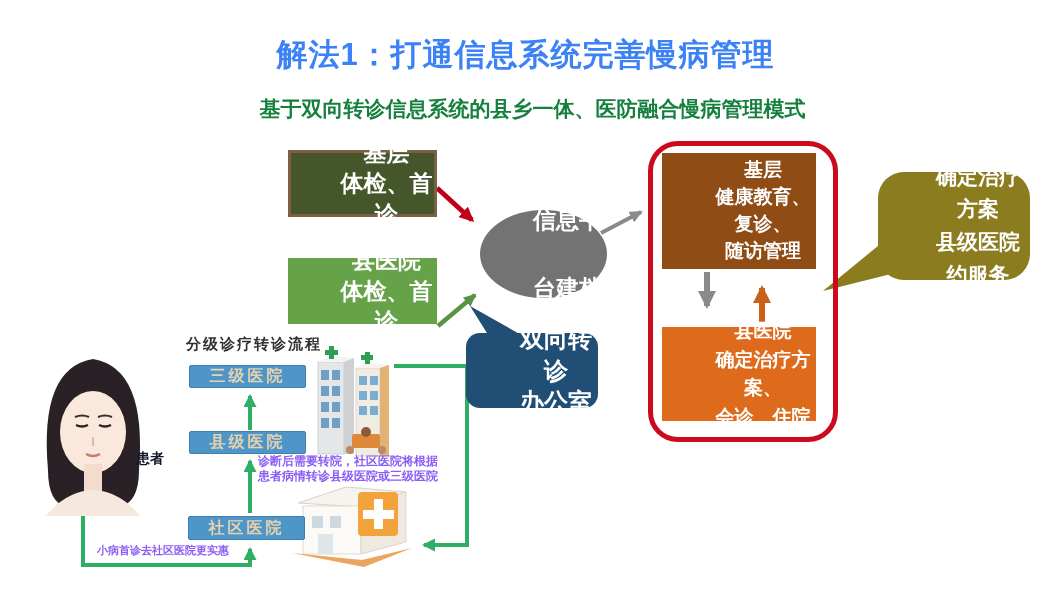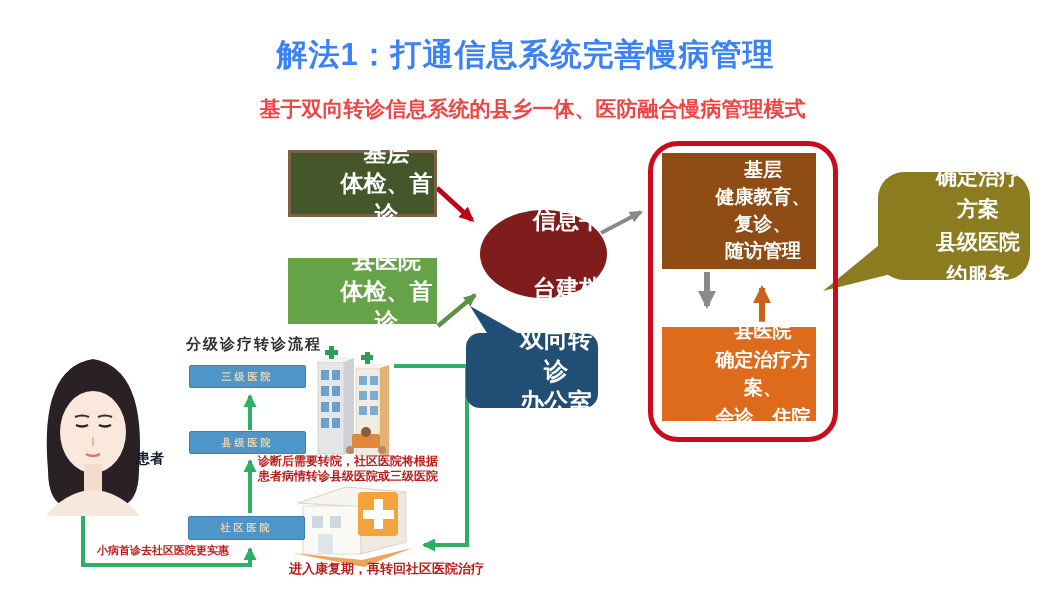--- a/index.html
+++ b/index.html
@@ -2,44 +2,44 @@
 <html><head>
 <meta charset="utf-8">
 <style>
   html,body{margin:0;padding:0;background:#ffffff;}
   .canvas{
     position:relative;width:1051px;height:599px;background:#ffffff;overflow:hidden;
     font-family:"Liberation Sans","DejaVu Sans",sans-serif;
   }
   .abs{position:absolute;}
   .ttl{left:0;right:0;top:34px;text-align:center;font-size:31px;font-weight:bold;color:#3b82f6;letter-spacing:1px;z-index:3;}
-  .sub{left:0;right:0;top:95px;text-align:center;font-size:21px;font-weight:bold;color:#ef4444;z-index:3;padding-left:14px;}
+  .sub{left:0;right:0;top:95px;text-align:center;font-size:21px;font-weight:bold;color:#15803d;z-index:3;padding-left:14px;}
   .fbox{display:flex;flex-direction:column;align-items:center;justify-content:center;text-align:center;
         color:#ffffff;font-weight:bold;z-index:3;box-sizing:border-box;padding-left:48px;}
   .fbox span{display:block;line-height:1.32;}
   .b-jiceng{left:288px;top:150px;width:149px;height:67px;background:#46562b;border:3px solid #7d5f46;font-size:23px;}
   .b-xian{left:288px;top:258px;width:149px;height:66px;background:#66a348;font-size:23px;}
-  .b-ellipse{left:480px;top:210px;width:127px;height:88px;background:#7f1d1d;border-radius:50%;font-size:23px;gap:38px;}
+  .b-ellipse{left:480px;top:210px;width:127px;height:88px;background:#737373;border-radius:50%;font-size:23px;gap:38px;}
   .b-office{left:466px;top:333px;width:132px;height:75px;background:#204e74;border-radius:14px;font-size:24px;}
   .panel{left:648px;top:141px;width:180px;height:291px;border:5px solid #cb0a1e;border-radius:30px;z-index:2;background:transparent;}
   .b-jiceng2{left:662px;top:153px;width:154px;height:116px;background:#8f4c15;font-size:19px;}
   .b-jiceng2 span{line-height:1.42;}
   .b-xian2{left:662px;top:327px;width:154px;height:94px;background:#de6b1b;font-size:19px;}
   .b-xian2 span{line-height:1.5;}
   .b-family{left:878px;top:172px;width:152px;height:108px;background:#8c7c20;border-radius:26px;font-size:21px;}
   .b-family span{line-height:1.55;}
   .ref-head{left:186px;top:335px;font-size:15px;font-weight:bold;color:#2f2f2f;letter-spacing:2px;z-index:3;}
   .patient{left:136px;top:450px;font-size:14px;font-weight:bold;color:#0f172a;z-index:3;}
-  .lvl{width:117px;height:23px;background:#4e95c8;color:#e6d2ae;font-weight:bold;font-size:10px;
+  .lvl{width:117px;height:23px;background:#4e95c8;color:#e6d2ae;font-weight:bold;font-size:16px;
        letter-spacing:3px;display:flex;align-items:center;justify-content:center;z-index:3;border-radius:2px;
        border:1px solid #3f7fae;box-sizing:border-box;}
   .lvl3{left:189px;top:365px;}
   .lvl2{left:189px;top:431px;}
   .lvl1{left:188px;top:516px;height:24px;}
-  .note{font-size:12px;font-weight:bold;color:#b91c1c;z-index:3;white-space:nowrap;}
+  .note{font-size:12px;font-weight:bold;color:#8b5cf6;z-index:3;white-space:nowrap;}
   .note-d1{left:258px;top:453px;}
   .note-d2{left:258px;top:468px;}
   .note-f{left:97px;top:543px;font-size:11px;}
   .note-r{left:289px;top:560px;font-size:13px;}
   svg.art{position:absolute;left:0;top:0;z-index:1;}
 </style>
 </head>
 <body>
 
 <div class="canvas">
@@ -194,15 +194,14 @@
   </div>
   <div class="abs lvl lvl2">
     <span>县级医院</span>
   </div>
   <div class="abs lvl lvl1">
     <span>社区医院</span>
   </div>
   <div class="abs note note-d1">诊断后需要转院，社区医院将根据</div>
   <div class="abs note note-d2">患者病情转诊县级医院或三级医院</div>
   <div class="abs note note-f">小病首诊去社区医院更实惠</div>
-  <div class="abs note note-r">进入康复期，再转回社区医院治疗</div>
 
 </div>
 
 </body></html>

